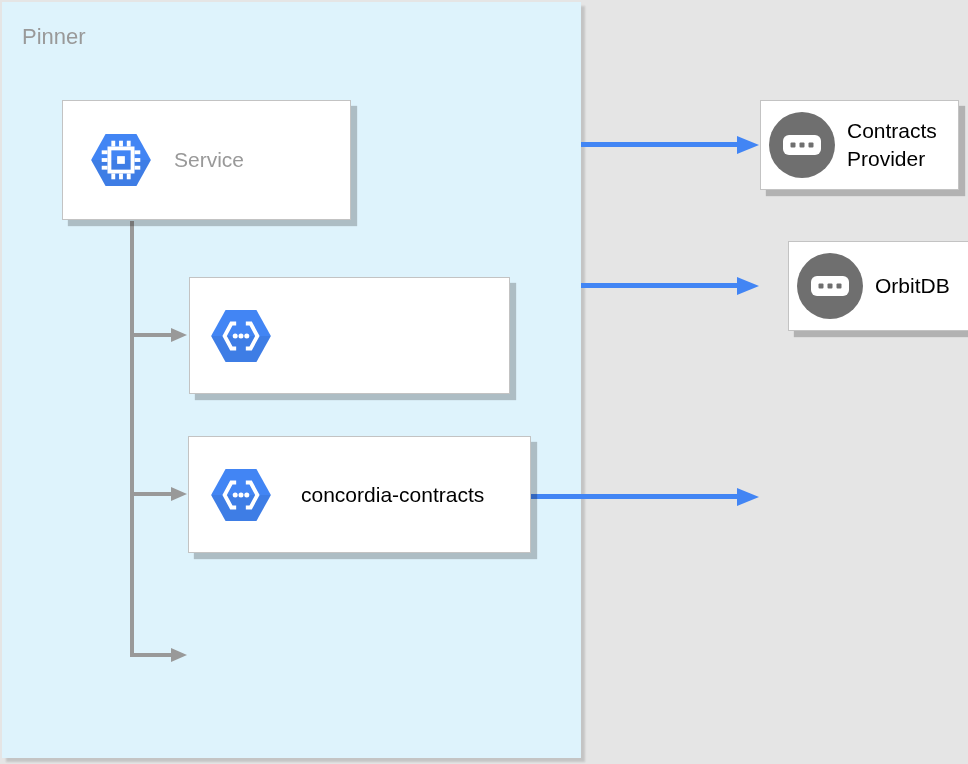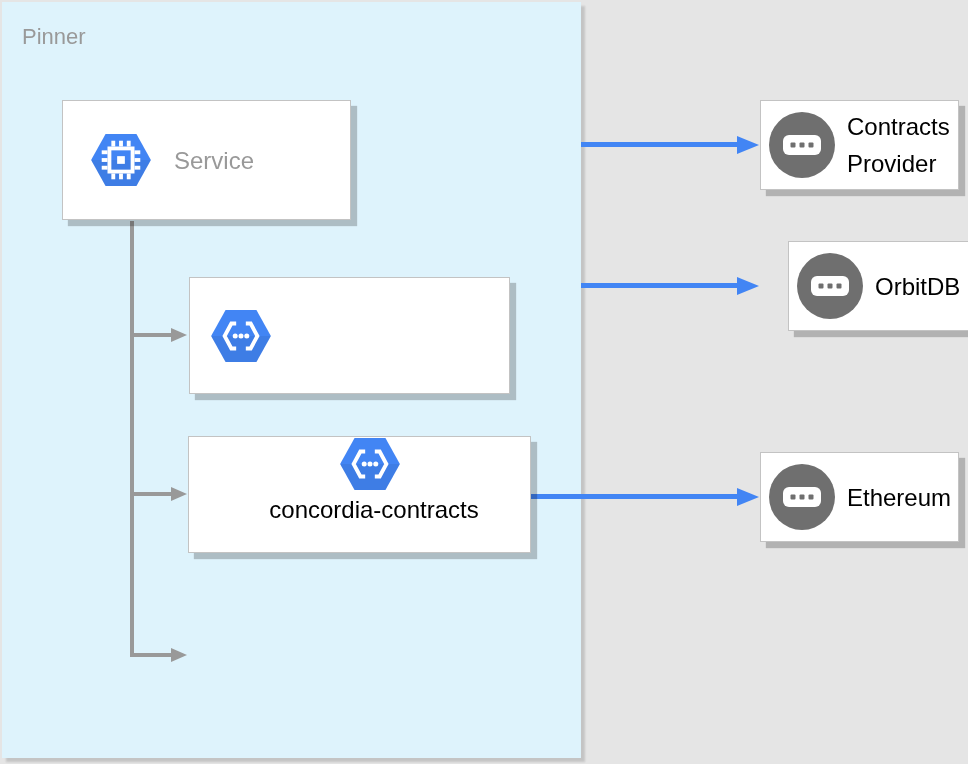--- a/index.html
+++ b/index.html
@@ -27,21 +27,21 @@
     position:absolute;left:20px;top:22px;
     font-size:22px;color:var(--muted-text);
   }
 
   .node{
     position:absolute;background:var(--node-fill);
     border:1px solid var(--node-border);
     box-shadow:6px 6px 1px rgba(0,0,0,0.22);
     display:flex;align-items:center;
   }
-  .node .label{font-size:24px;color:var(--label-text);line-height:37px;}
+  .node .label{font-size:21px;color:var(--label-text);line-height:28px;}
   .node .label.muted{color:var(--muted-text);}
 
   .icon{display:inline-flex;flex:0 0 auto;}
   .hex-icon svg{width:62px;height:54px;}
   .circle-icon svg{width:66px;height:66px;}
 
   
   .line{position:absolute;background:var(--connector-gray);}
   .line.blue{background:var(--accent-blue);}
   .arrowhead{position:absolute;width:0;height:0;}
@@ -134,21 +134,21 @@
   </div>
 
   <div class="node" style="left:189px;top:277px;width:321px;height:117px;">
     <span class="icon hex-icon" style="margin-left:20px;">
       <svg viewBox="0 0 64 56">
           <use href="#sym-hex-api"></use>
         </svg>
     </span>
   </div>
 
-  <div class="node" style="left:188px;top:436px;width:343px;height:117px;flex-direction:column;">
+  <div class="node" style="left:188px;top:436px;width:343px;height:117px;">
     <span class="icon hex-icon" style="margin-left:21px;">
       <svg viewBox="0 0 64 56">
           <use href="#sym-hex-api"></use>
         </svg>
     </span>
     <span class="label" style="margin-left:29px;">concordia-contracts</span>
   </div>
 
 
   <div class="node" style="left:760px;top:100px;width:199px;height:90px;">
@@ -162,22 +162,14 @@
 
   <div class="node" style="left:788px;top:241px;width:199px;height:90px;">
     <span class="icon circle-icon" style="margin-left:8px;">
       <svg viewBox="0 0 66 66">
           <use href="#sym-circle-generic"></use>
         </svg>
     </span>
     <span class="label" style="margin-left:12px;">OrbitDB</span>
   </div>
 
-  <div class="node" style="left:760px;top:452px;width:199px;height:90px;">
-    <span class="icon circle-icon" style="margin-left:8px;">
-      <svg viewBox="0 0 66 66">
-          <use href="#sym-circle-generic"></use>
-        </svg>
-    </span>
-    <span class="label" style="margin-left:12px;">Ethereum</span>
-  </div>
 
 </div>
 
 </body></html>

